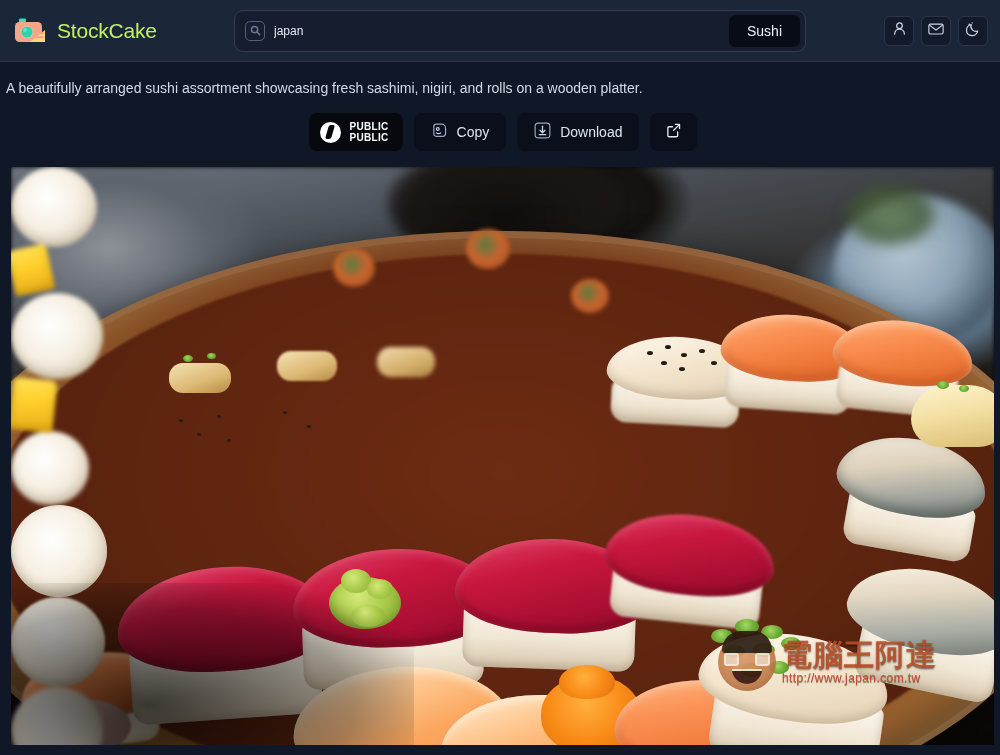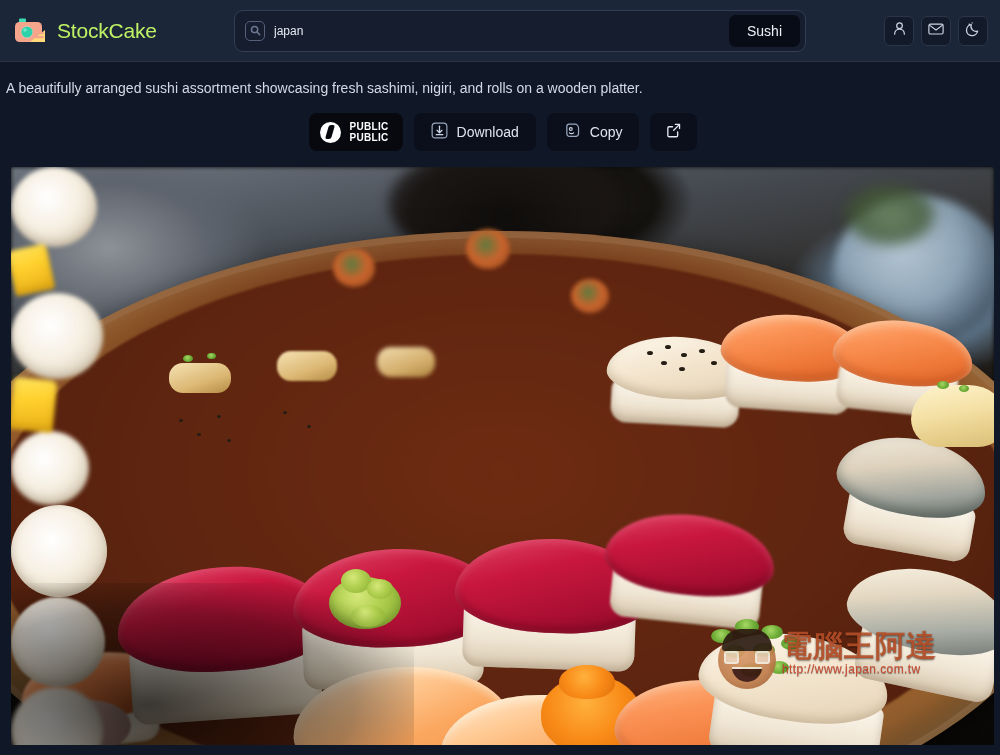--- a/index.html
+++ b/index.html
@@ -392,21 +392,21 @@
   .blur-mid { filter: blur(1.2px); }
 
   
   .watermark {
     position: absolute;
     right: 8px;
     bottom: 52px;
     width: 268px;
     height: 62px;
     display: flex;
-    align-items: flex-start;
+    align-items: center;
     gap: 6px;
     pointer-events: none;
   }
 
   .wm-face {
     width: 58px;
     height: 58px;
     border-radius: 50%;
     background: radial-gradient(circle at 45% 40%, #d99b6a 0%, #c07d4c 60%, #8d5630 100%);
     position: relative;
@@ -534,38 +534,38 @@
         <span class="pd-icon"></span>
         <span class="pd-text">
           <span>PUBLIC</span><br>
           <span>PUBLIC</span>
         </span>
       </div>
 
       <button class="act-btn">
         <span>
           <svg width="17" height="17" viewBox="0 0 18 18">
+            <path d="M3 4.6 C3 3.1 4.1 2.2 5.6 2.2 L11.6 2.2 C13.6 2.2 15.4 4.2 15.4 6.6 L15.4 12.2 C15.4 14 14.2 15.2 12.4 15.2 L6 15.2 C4.2 15.2 3 14 3 12.2 Z" fill="none" stroke="#9aa7bd" stroke-width="1.3" stroke-linejoin="round"></path>
+            <circle cx="7.2" cy="7.4" r="1.5" fill="none" stroke="#cfd8e6" stroke-width="1.2"></circle>
+            <path d="M5.8 11.4 C6.8 12.6 9.2 12.6 10.2 11.4" fill="none" stroke="#cfd8e6" stroke-width="1.2" stroke-linecap="round"></path>
+          </svg>
+        </span>
+        <span>Copy</span>
+      </button>
+
+      <button class="act-btn">
+        <span>
+          <svg width="17" height="17" viewBox="0 0 18 18">
             <rect x="1.2" y="1.2" width="15.6" height="15.6" rx="3.4" fill="none" stroke="#9aa7bd" stroke-width="1.25"></rect>
             <line x1="9" y1="4.4" x2="9" y2="11" stroke="#cfd8e6" stroke-width="1.35" stroke-linecap="round"></line>
             <path d="M6.4 8.8 L9 11.4 L11.6 8.8" fill="none" stroke="#cfd8e6" stroke-width="1.35" stroke-linecap="round" stroke-linejoin="round"></path>
             <line x1="5.6" y1="13.4" x2="12.4" y2="13.4" stroke="#cfd8e6" stroke-width="1.35" stroke-linecap="round"></line>
           </svg>
         </span>
         <span>Download</span>
-      </button>
-
-      <button class="act-btn">
-        <span>
-          <svg width="17" height="17" viewBox="0 0 18 18">
-            <path d="M3 4.6 C3 3.1 4.1 2.2 5.6 2.2 L11.6 2.2 C13.6 2.2 15.4 4.2 15.4 6.6 L15.4 12.2 C15.4 14 14.2 15.2 12.4 15.2 L6 15.2 C4.2 15.2 3 14 3 12.2 Z" fill="none" stroke="#9aa7bd" stroke-width="1.3" stroke-linejoin="round"></path>
-            <circle cx="7.2" cy="7.4" r="1.5" fill="none" stroke="#cfd8e6" stroke-width="1.2"></circle>
-            <path d="M5.8 11.4 C6.8 12.6 9.2 12.6 10.2 11.4" fill="none" stroke="#cfd8e6" stroke-width="1.2" stroke-linecap="round"></path>
-          </svg>
-        </span>
-        <span>Copy</span>
       </button>
 
       <button class="act-btn square">
         <span>
           <svg width="17" height="17" viewBox="0 0 18 18">
             <path d="M11 2.6 L15.4 2.6 L15.4 7" fill="none" stroke="#e3e9f2" stroke-width="1.4" stroke-linecap="round" stroke-linejoin="round"></path>
             <line x1="15.2" y1="2.8" x2="9.2" y2="8.8" stroke="#e3e9f2" stroke-width="1.4" stroke-linecap="round"></line>
             <path d="M13.4 10.6 L13.4 14.2 C13.4 15.1 12.8 15.6 12 15.6 L4.4 15.6 C3.6 15.6 3 15.1 3 14.2 L3 6.4 C3 5.6 3.6 5 4.4 5 L8 5" fill="none" stroke="#e3e9f2" stroke-width="1.4" stroke-linecap="round" stroke-linejoin="round"></path>
           </svg>
         </span>

